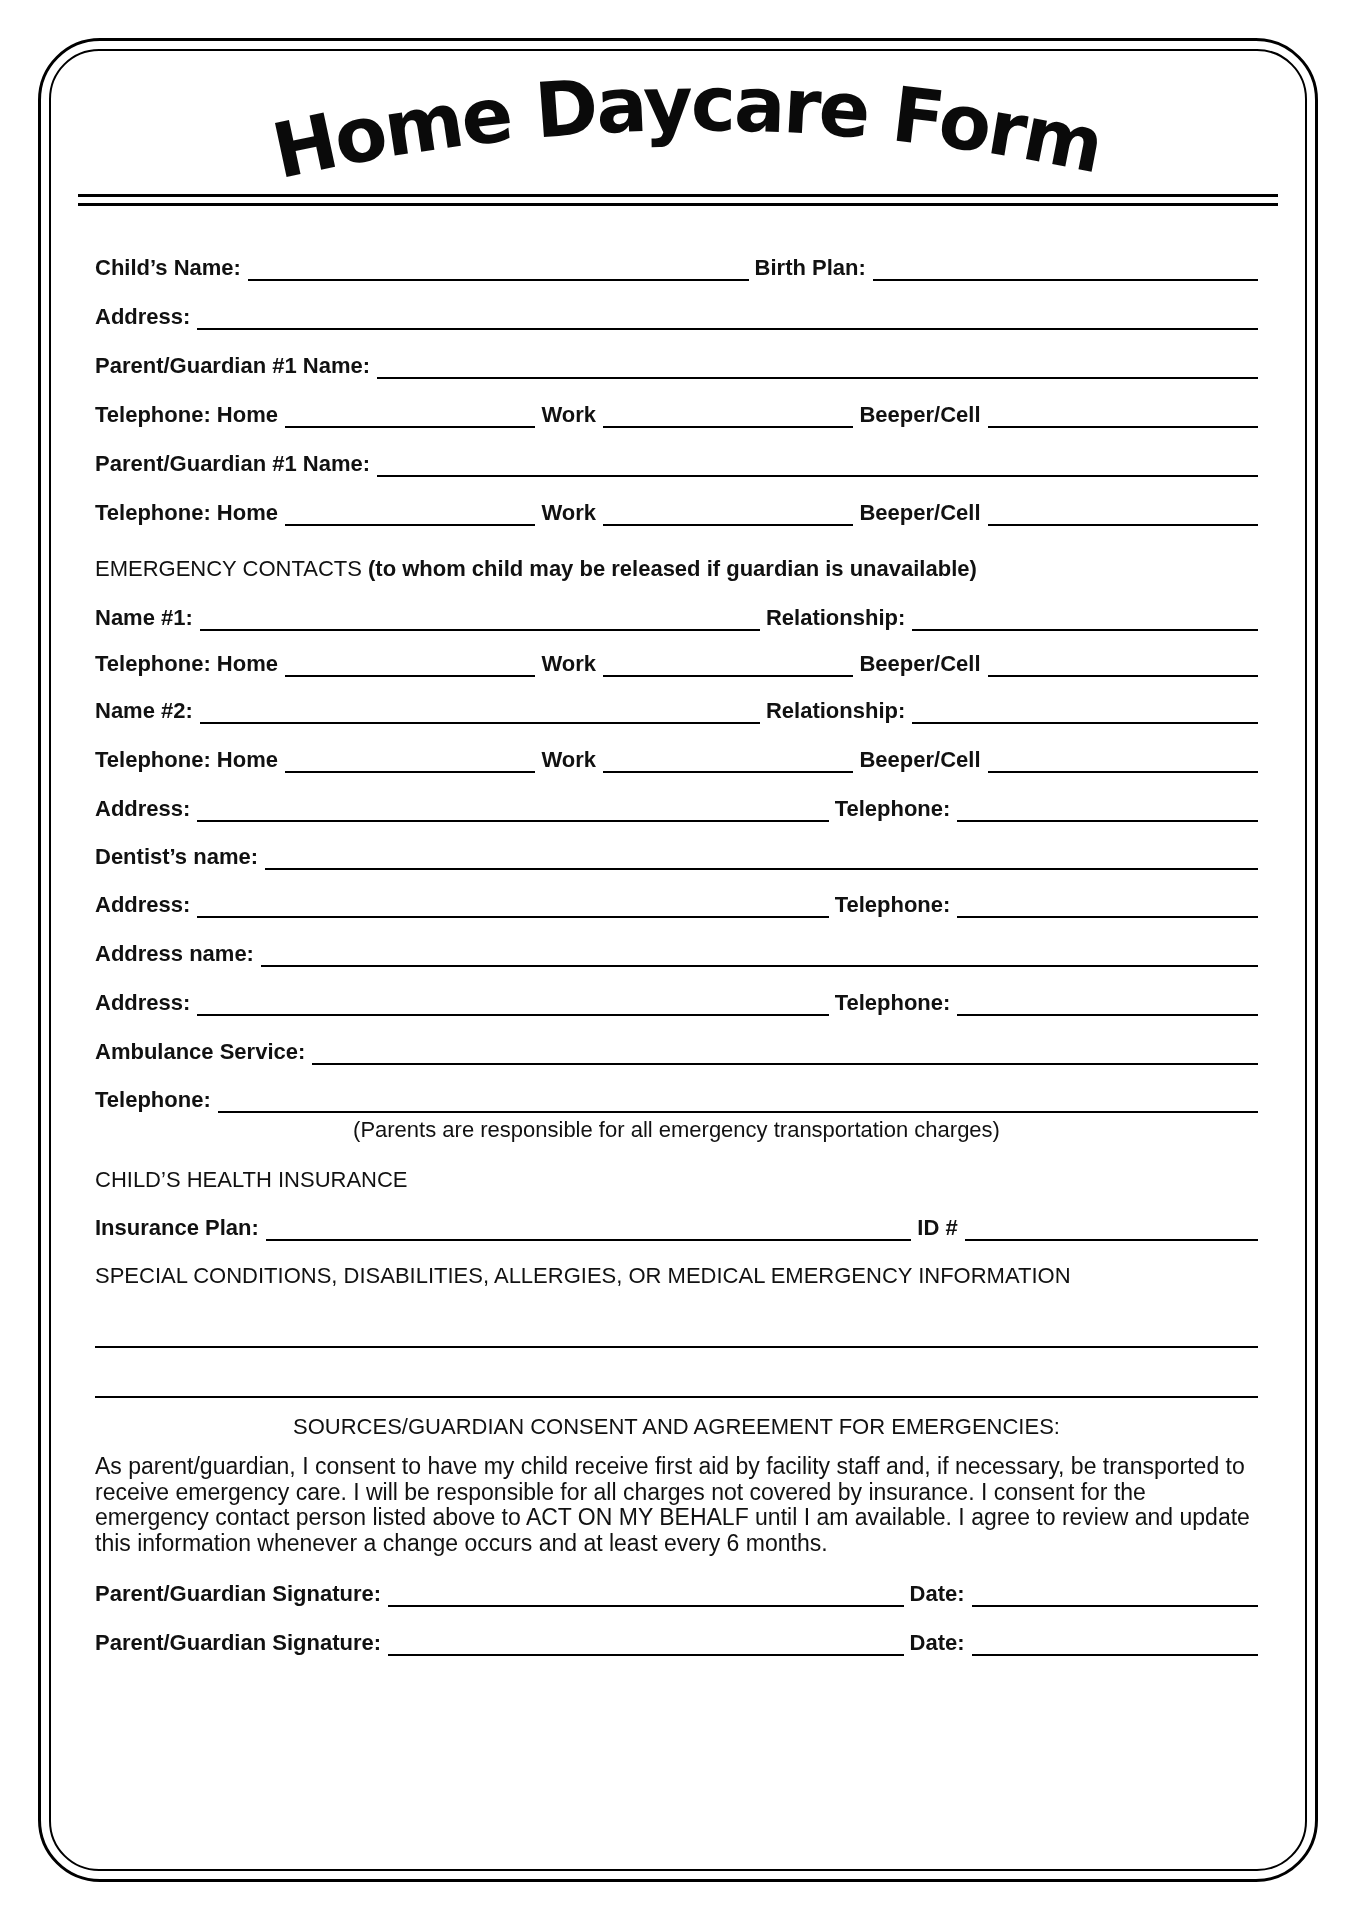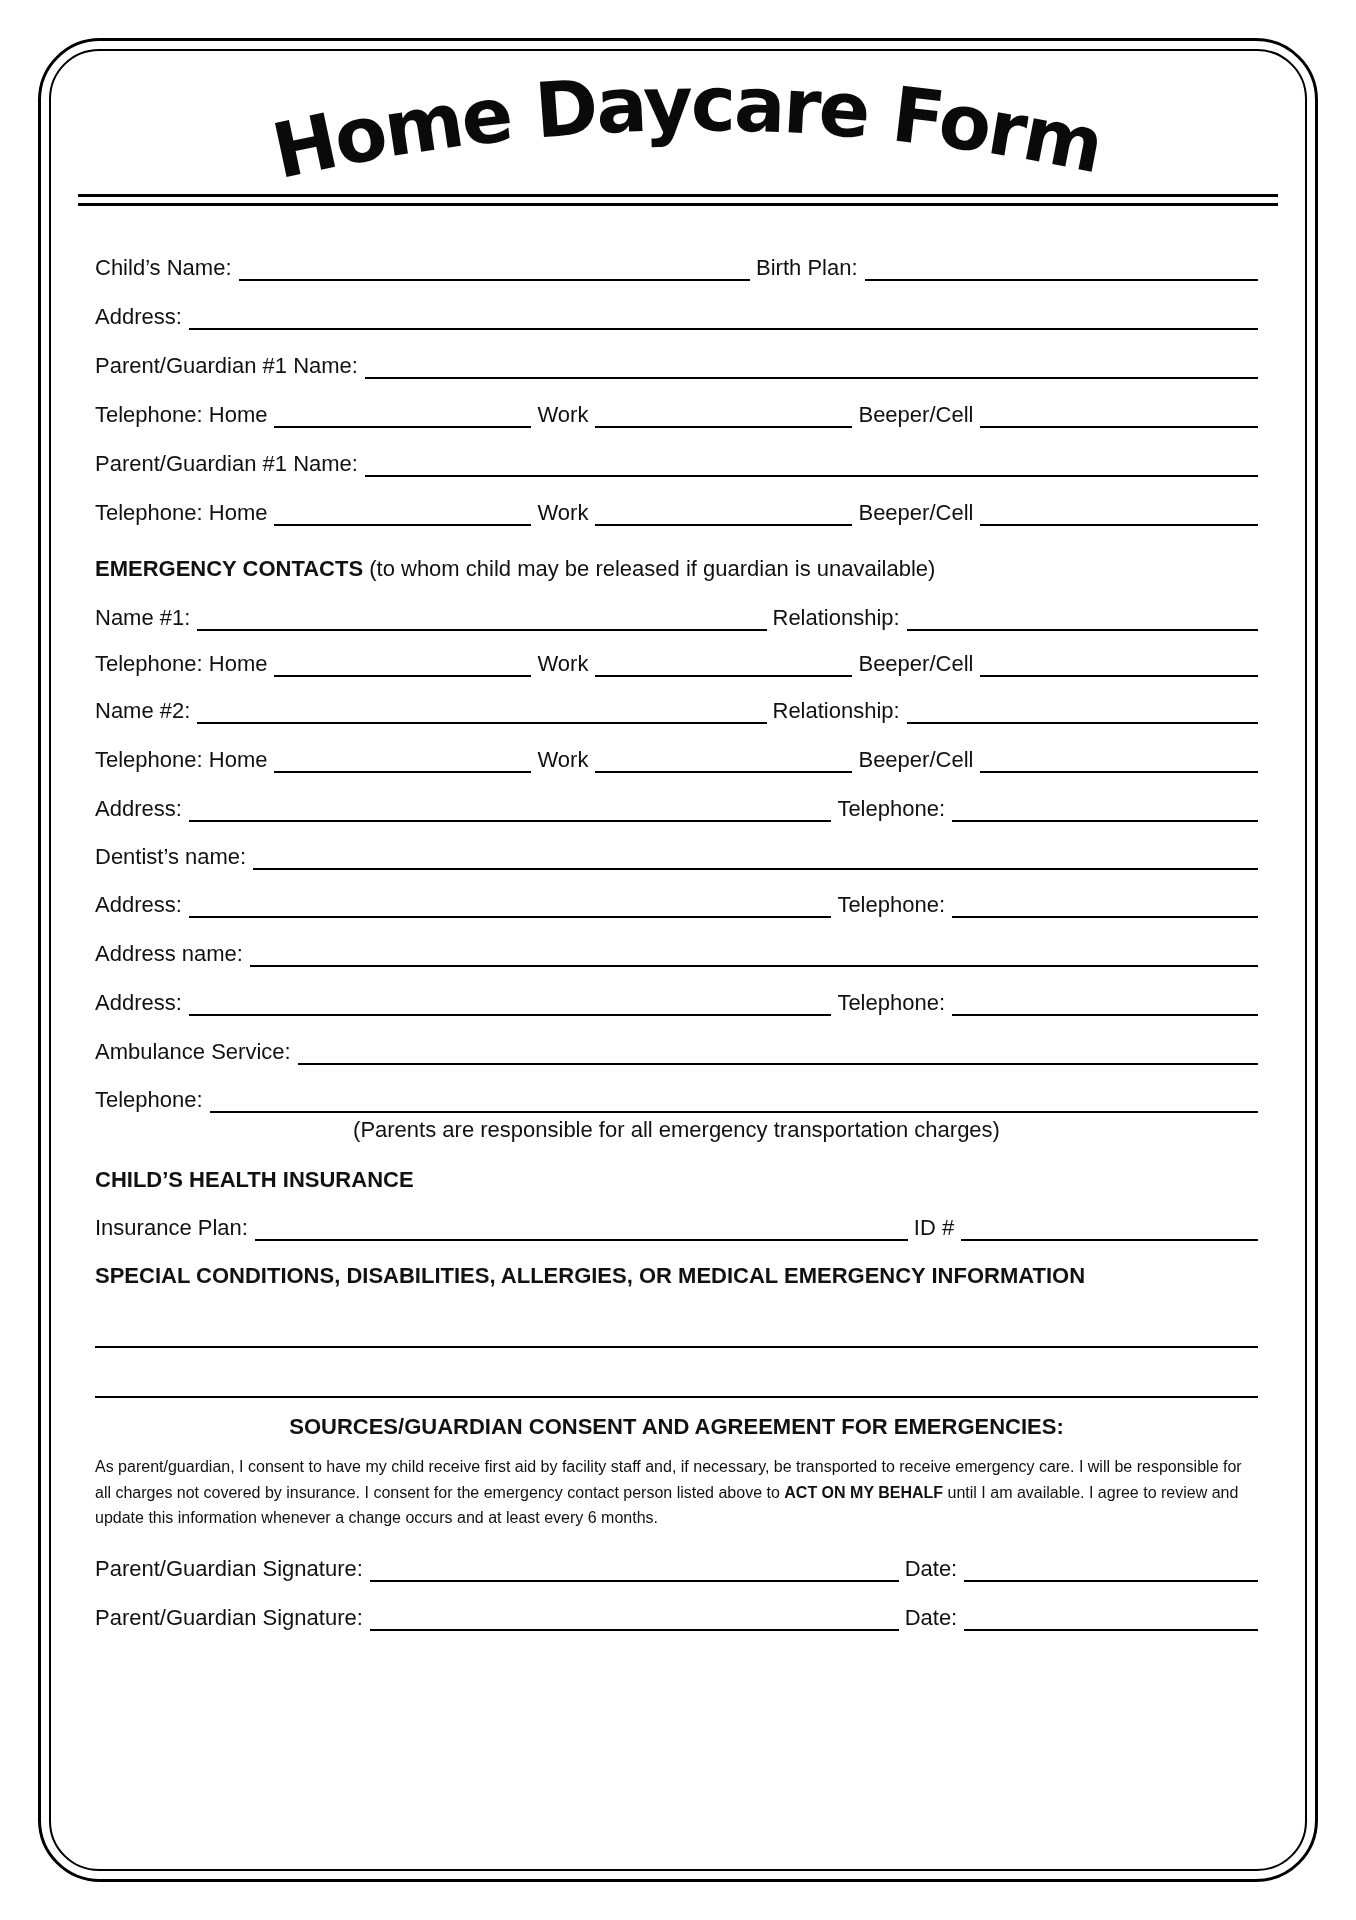--- a/index.html
+++ b/index.html
@@ -9,27 +9,27 @@
         border:3px solid #000;border-radius:62px;}
   .border-inner{position:absolute;top:49px;left:49px;right:49px;bottom:49px;
         border:2.5px solid #000;border-radius:50px;}
   .title-svg{position:absolute;top:52px;left:248px;width:860px;height:160px;}
   .title-text{font-family:"DejaVu Sans","Liberation Sans",sans-serif;font-weight:bold;
         font-size:76px;letter-spacing:-2.5px;fill:#0a0a0a;}
   .title-rule{position:absolute;top:194px;left:78px;right:78px;height:6px;
         border-top:3px solid #000;border-bottom:3px solid #000;}
   .content{position:absolute;top:232px;left:95px;right:98px;font-size:22px;line-height:26px;}
   .row{display:flex;align-items:flex-end;height:49px;}
-  .lbl{white-space:pre;flex:0 0 auto;}
-  .b{font-weight:bold;}
+  .lbl{white-space:pre;flex:0 0 auto;font-weight:bold;}
+  .b{font-weight:normal;}
   .ln{border-bottom:2.5px solid #000;flex:1 1 0;margin-left:7px;min-width:30px;}
   .ln + .lbl{margin-left:6px;}
   .center{justify-content:center;}
   .note{font-weight:normal;}
-  .para{font-size:16px;line-height:25.5px;margin-top:14px;}
+  .para{font-size:23px;line-height:25.5px;margin-top:14px;}
 </style>
 </head>
 <body>
 
 <div class="page">
   <div class="border-outer"></div>
   <div class="border-inner"></div>
 
   <svg class="title-svg" viewBox="0 0 860 160">
     <defs>

